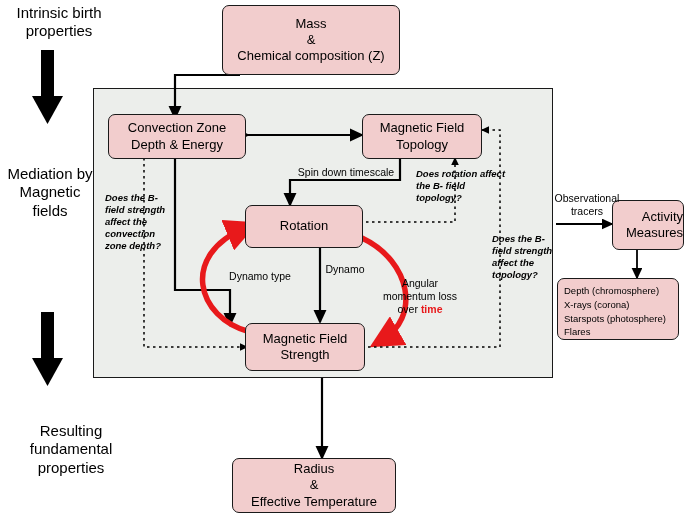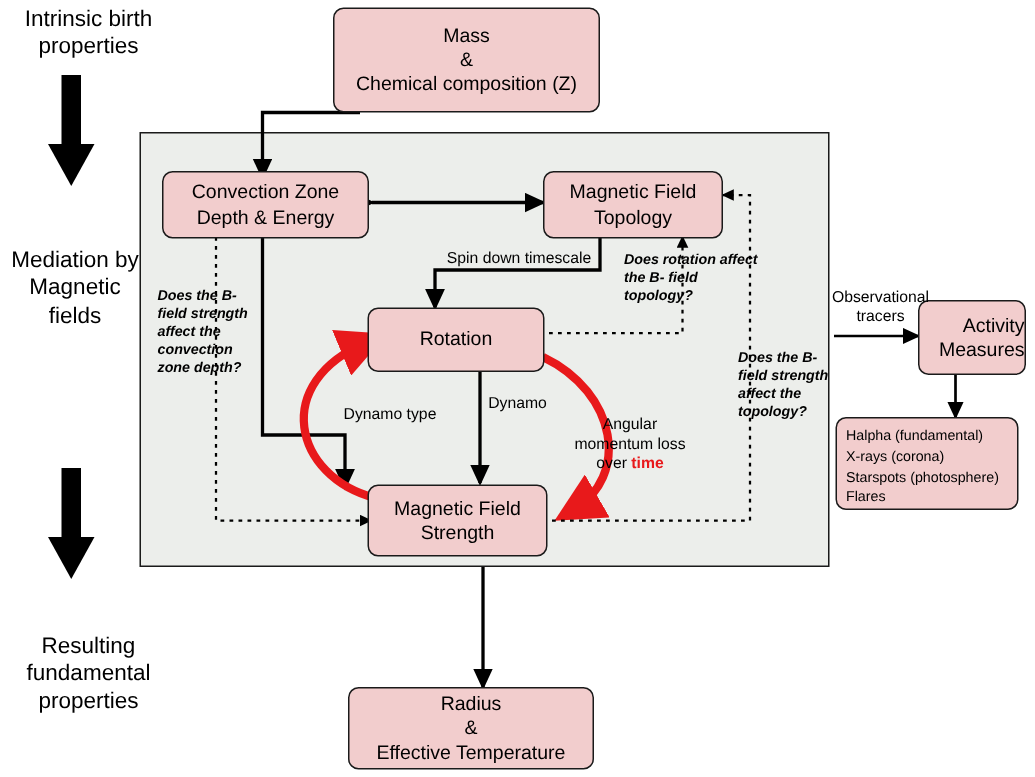--- a/index.html
+++ b/index.html
@@ -143,21 +143,21 @@
     <span>properties</span>
   </div>
 
   <div class="stage-label" style="left:0px; top:165px; width:100px;">
     <span>Mediation</span>
     <span>by</span>
     <span>Magnetic</span>
     <span>fields</span>
   </div>
 
-  <div class="stage-label" style="left:4px; top:422px; width:110px;">
+  <div class="stage-label" style="left:16px; top:422px; width:110px;">
     <span>Resulting</span>
     <span>fundamental</span>
     <span>properties</span>
   </div>
 
   <div class="box" style="left:222px; top:5px; width:178px; height:70px;">
     <span>Mass</span>
     <span>&amp;</span>
     <span>Chemical composition (Z)</span>
   </div>
@@ -186,21 +186,21 @@
     <span>Measures</span>
   </div>
 
   <div class="box" style="left:232px; top:458px; width:164px; height:55px;">
     <span>Radius</span>
     <span>&amp;</span>
     <span>Effective Temperature</span>
   </div>
 
   <div class="tracer-list" style="left:557px; top:278px; width:122px; height:62px;">
-    <div>Halpha (fundamental)</div>
+    <div>Depth (chromosphere)</div>
     <div>X-rays (corona)</div>
     <div>Starspots (photosphere)</div>
     <div>Flares</div>
   </div>
 
   <div class="annot" style="left:281px; top:166px; width:130px;">
     <span>Spin down timescale</span>
   </div>
 
   <div class="annot" style="left:215px; top:270px; width:90px;">

